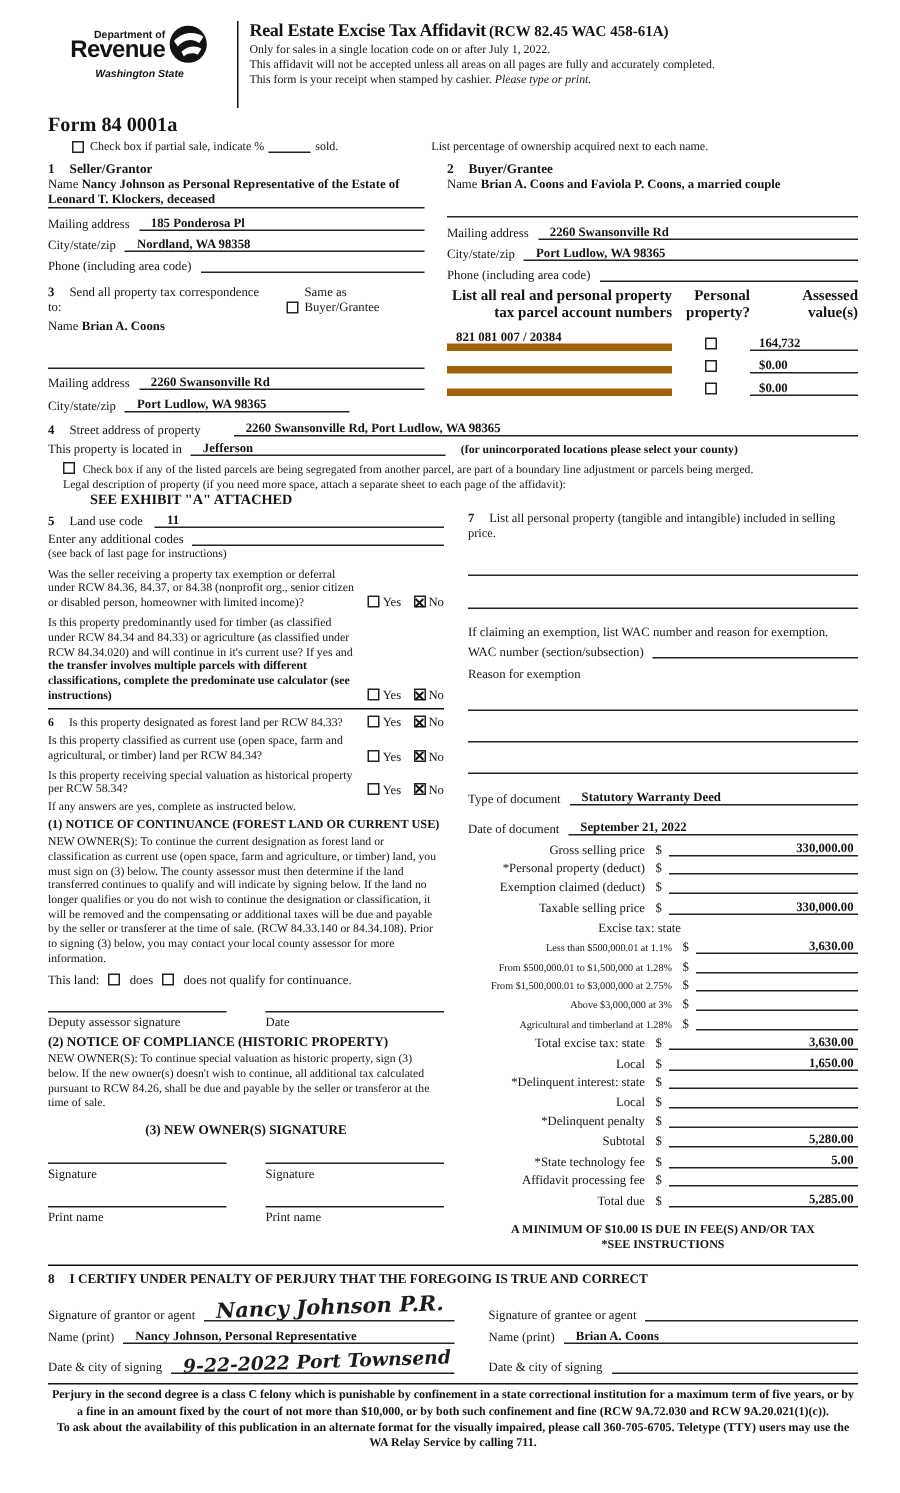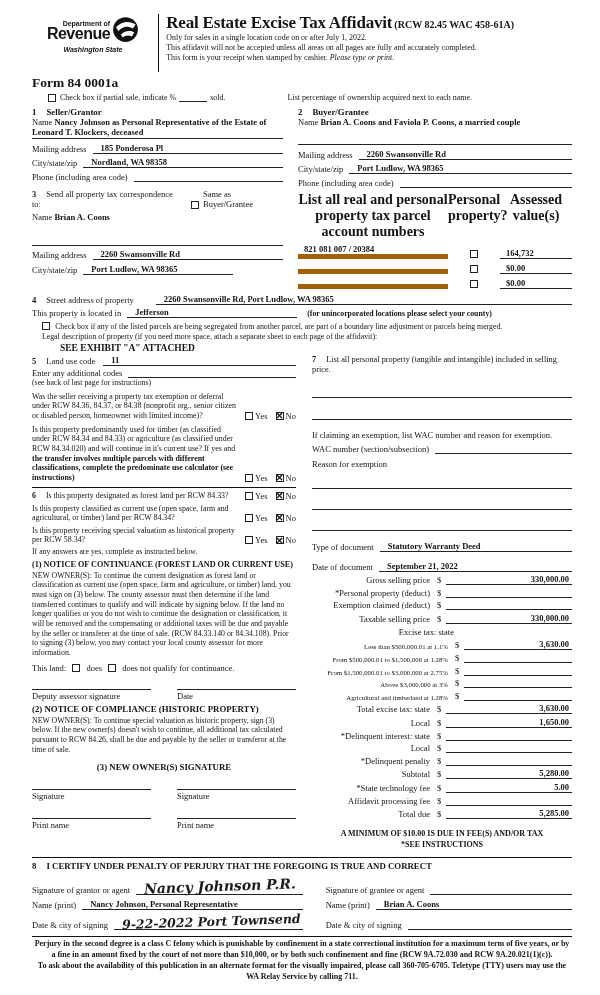--- a/index.html
+++ b/index.html
@@ -10,21 +10,21 @@
   
   .header { display:flex; }
   .logo-block { width:122px; padding-top:6px; text-align:center; }
   .logo-row { display:flex; justify-content:center; align-items:center; }
   .logo-text { text-align:right; margin-right:2px; }
   .dept-small { font-size:7px; font-weight:bold; font-family:"Liberation Sans",sans-serif; }
   .revenue { font-size:16px; font-weight:bold; font-family:"Liberation Sans",sans-serif; letter-spacing:-0.5px; line-height:0.9; }
   .agency-sub { font-size:7px; font-style:italic; font-weight:bold; margin-top:1px; font-family:"Liberation Sans",sans-serif; }
   .vdivider { width:1.3px; background:#111; height:58px; margin:4px 7px 0 4px; }
   .title-block { flex:1; padding-top:3px; }
-  .main-title { font-size:17px; font-weight:bold; letter-spacing:-0.2px;font-family:Liberation Serif, serif; }
+  .main-title { font-size:12px; font-weight:bold; letter-spacing:-0.2px;font-family:Liberation Serif, serif; }
   .title-suffix { font-size:10px; font-weight:bold; }
   .hnote { font-size:7.9px; line-height:1.28; }
   .form-number { font-size:13.5px; font-weight:bold; margin-top:3px; }
   .partial-row { display:flex; font-size:8px; margin:2px 16px 5px; align-items:flex-end; }
   .blankline { display:inline-block; border-bottom:1px solid #222; height:8px; }
 
   
   .frow { display:flex; align-items:flex-end; margin-top:3.5px; }
   .flabel { white-space:nowrap; padding-right:6px; }
   .fval { flex:1; border-bottom:1px solid #222; font-weight:bold; padding:0 2px 0 8px; min-height:10px; }
@@ -37,21 +37,21 @@
   .colR { flex:1; }
 
   
   .cb { display:inline-block; width:8px; height:8px; border:1.2px solid #222; position:relative; vertical-align:-1px; background:#fff; }
   .cb[data-checked="true"]::after { content:"✕"; position:absolute; left:-1px; top:-2.5px; font-size:9.5px; font-weight:bold; color:#111; }
   .yn { white-space:nowrap; padding-left:8px; }
   .yn .cb { margin-right:2px; }
   .yn .no { margin-left:6px; }
 
   
-  .phead { display:flex; font-weight:bold; text-align:center; margin-top:4px; font-size:14px; line-height:1.15; }
+  .phead { display:flex; font-weight:bold; text-align:right; margin-top:4px; font-size:10px; line-height:1.15; }
   .ph1 { width:150px; } .ph2 { width:52px; } .ph3 { width:72px; }
   .prow { display:flex; align-items:flex-end; margin-top:4px; }
   .pnum { width:150px; border-bottom:5px solid #a16207; font-weight:bold; min-height:10px; padding-left:6px; }
   .pcb { width:52px; text-align:center; }
   .pval { width:72px; border-bottom:1px solid #222; font-weight:bold; min-height:10px; padding-left:6px; }
 
   
   .sec4 { margin-top:4px; }
   .small-note { font-size:7.8px; }
   .italicbold { font-weight:bold; }

